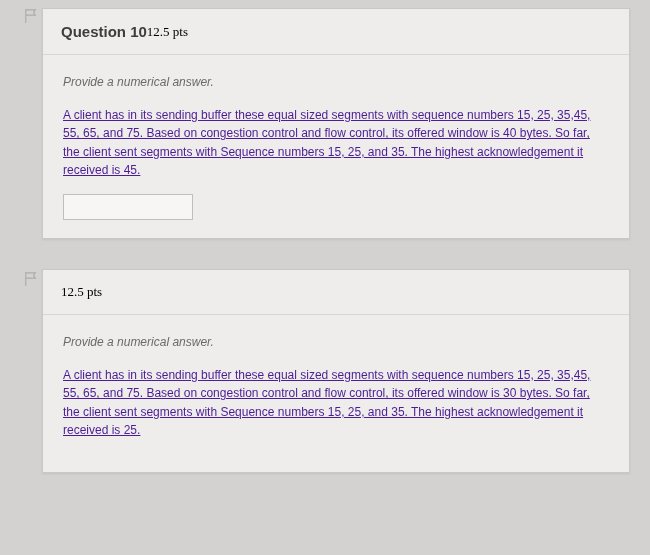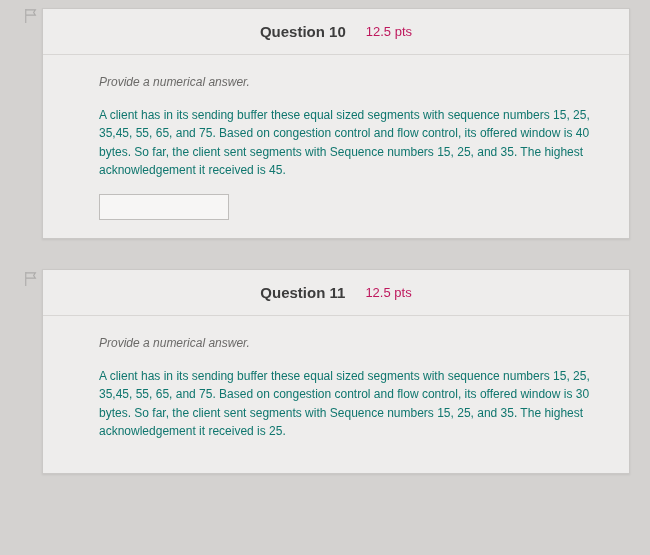--- a/index.html
+++ b/index.html
@@ -16,51 +16,51 @@
       padding: 8px 20px 0 20px;
     }
     .question-card {
       background: #eeedec;
       border: 1px solid #cac8c6;
       margin-bottom: 30px;
       box-shadow: 0 1px 2px rgba(0,0,0,0.08);
     }
     .question-header {
       display: flex;
-      justify-content: center;
+      justify-content: flex-start;
       align-items: center;
       padding: 14px 18px;
       border-bottom: 1px solid #d8d6d4;
-      gap: 20px;
     }
     .question-title {
       font-size: 15px;
       font-weight: 600;
       color: #3d3d3d;
     }
     .question-points {
       font-size: 13px;
-      color: #be185d;
+      color: #000000;
+      font-family: Liberation Serif, serif;
     }
     .question-body {
       padding: 18px 20px;
       font-size: 12px;
       line-height: 1.55;
       color: #555553;
-      margin-left: 36px;
     }
     .prompt-instruction {
       font-style: italic;
       color: #6b6a68;
       margin-bottom: 14px;
       font-size: 12px;
     }
     .prompt-text {
       margin-bottom: 14px;
-      color: #0f766e;
+      color: #4c1d95;
+      text-decoration: underline;
     }
     .blank {
       display: inline-block;
       border-bottom: 1px solid #777;
       width: 55px;
       vertical-align: baseline;
     }
     .answer-input {
       margin-top: 10px;
       border: 1px solid #c0bebc;
@@ -99,21 +99,20 @@
     </div>
   </div>
 </div>
 
 <div class="card-wrapper">
   <svg class="flag-icon" viewBox="0 0 16 18" style="top:2px;">
     <path d="M2 1 L2 17 M2 2 L13 2 L11 5 L13 8 L2 8" fill="none" stroke="#666" stroke-width="1.3"></path>
   </svg>
   <div class="question-card">
     <div class="question-header">
-      <span class="question-title">Question 11</span>
       <span class="question-points">12.5 pts</span>
     </div>
     <div class="question-body">
       <div class="prompt-instruction">Provide a numerical answer.</div>
       <div class="prompt-text">A client has in its sending buffer these equal sized segments with sequence numbers 15, 25, 35,45, 55, 65, and 75. Based on congestion control and flow control, its offered window is 30 bytes. So far, the client sent segments with Sequence numbers 15, 25, and 35. The highest acknowledgement it received is 25.</div>
     </div>
   </div>
 </div>
 
 </body></html>

